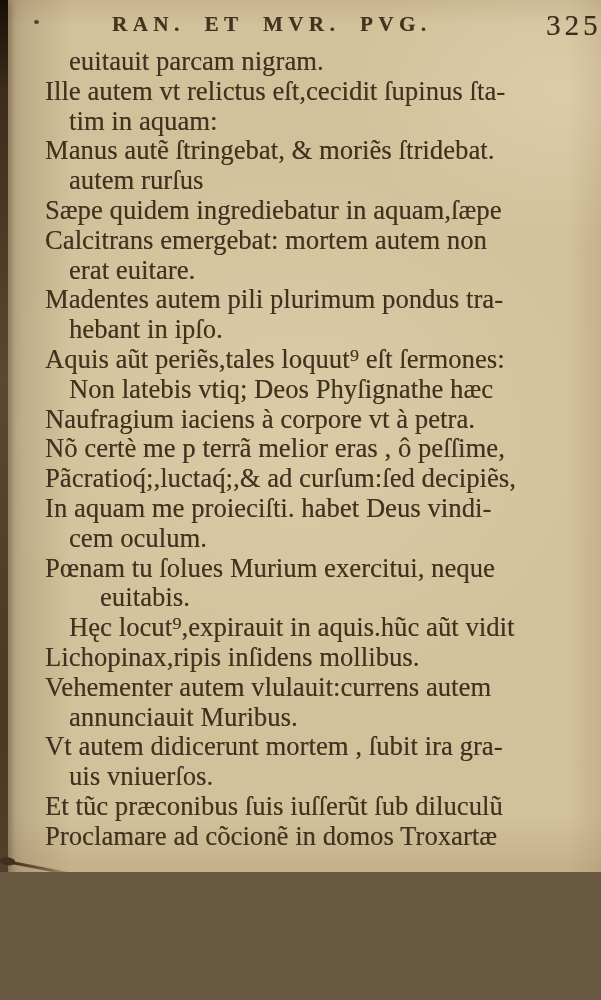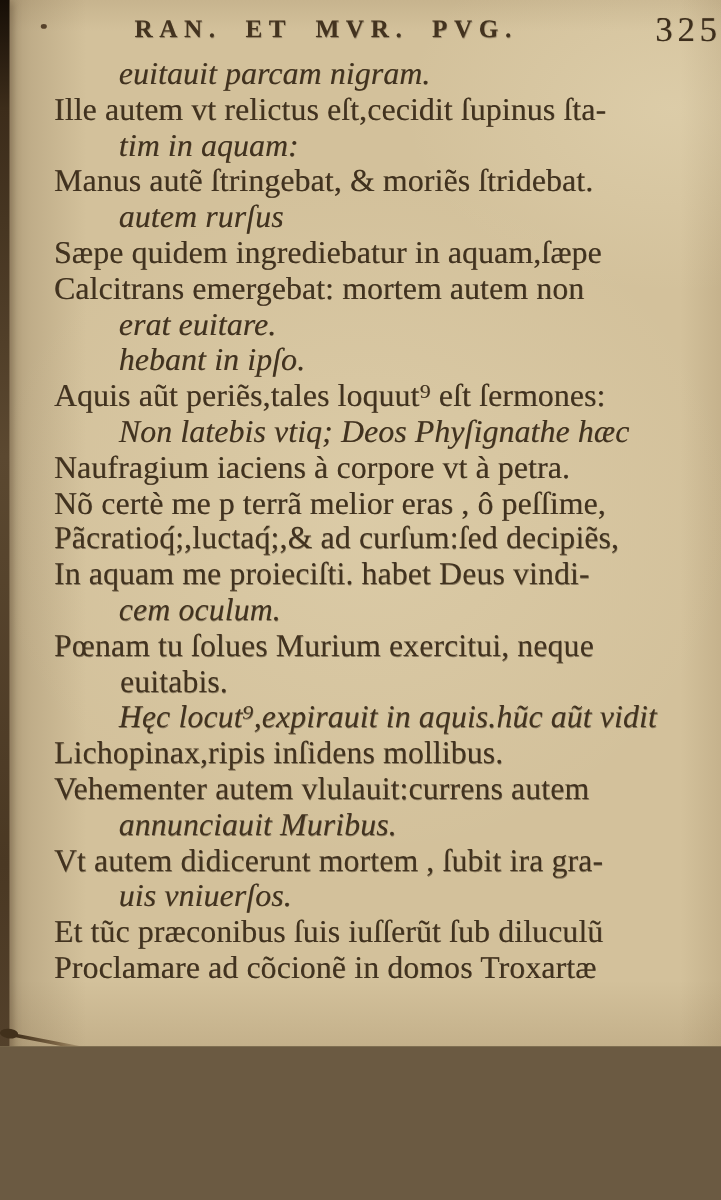--- a/index.html
+++ b/index.html
@@ -41,21 +41,21 @@
   }
   .body-text{position:absolute;left:0;top:47px;width:601px;}
   .line{
     white-space:pre;
     font-size:26.5px;
     line-height:29.8px;
     letter-spacing:0.1px;
     text-shadow:0.35px 0.35px 0.55px rgba(62,47,30,0.5);
   }
   .indent-0{padding-left:45px;}
-  .indent-1{padding-left:99px;font-style:italic;}
+  .indent-1{padding-left:69px;}
   .indent-2{padding-left:100px;}
   .signature{
     position:absolute;left:350px;top:916px;
     font-size:28px;font-weight:bold;word-spacing:16px;
     color:#3a2b19;
     text-shadow:0.4px 0.4px 0.6px rgba(62,47,30,0.5);
     white-space:pre;
   }
   .catchword{
     position:absolute;left:484px;top:912px;
@@ -97,20 +97,21 @@
 
   <main class="body-text" id="lines">
       <div class="line indent-1">euitauit parcam nigram.</div>
       <div class="line indent-0">Ille autem vt relictus eſt,cecidit ſupinus ſta-</div>
       <div class="line indent-1">tim in aquam:</div>
       <div class="line indent-0">Manus autẽ ſtringebat, &amp; moriẽs ſtridebat.</div>
       <div class="line indent-1">autem rurſus</div>
       <div class="line indent-0">Sæpe quidem ingrediebatur in aquam,ſæpe</div>
       <div class="line indent-0">Calcitrans emergebat: mortem autem non</div>
       <div class="line indent-1">erat euitare.</div>
+      <div class="line indent-0">Madentes autem pili plurimum pondus tra-</div>
       <div class="line indent-1">hebant in ipſo.</div>
       <div class="line indent-0">Aquis aũt periẽs,tales loquut⁹ eſt ſermones:</div>
       <div class="line indent-1">Non latebis vtiq; Deos Phyſignathe hæc</div>
       <div class="line indent-0">Naufragium iaciens à corpore vt à petra.</div>
       <div class="line indent-0">Nõ certè me p terrã melior eras , ô peſſime,</div>
       <div class="line indent-0">Pãcratioq́;,luctaq́;,&amp; ad curſum:ſed decipiẽs,</div>
       <div class="line indent-0">In aquam me proieciſti. habet Deus vindi-</div>
       <div class="line indent-1">cem oculum.</div>
       <div class="line indent-0">Pœnam tu ſolues Murium exercitui, neque</div>
       <div class="line indent-2">euitabis.</div>

